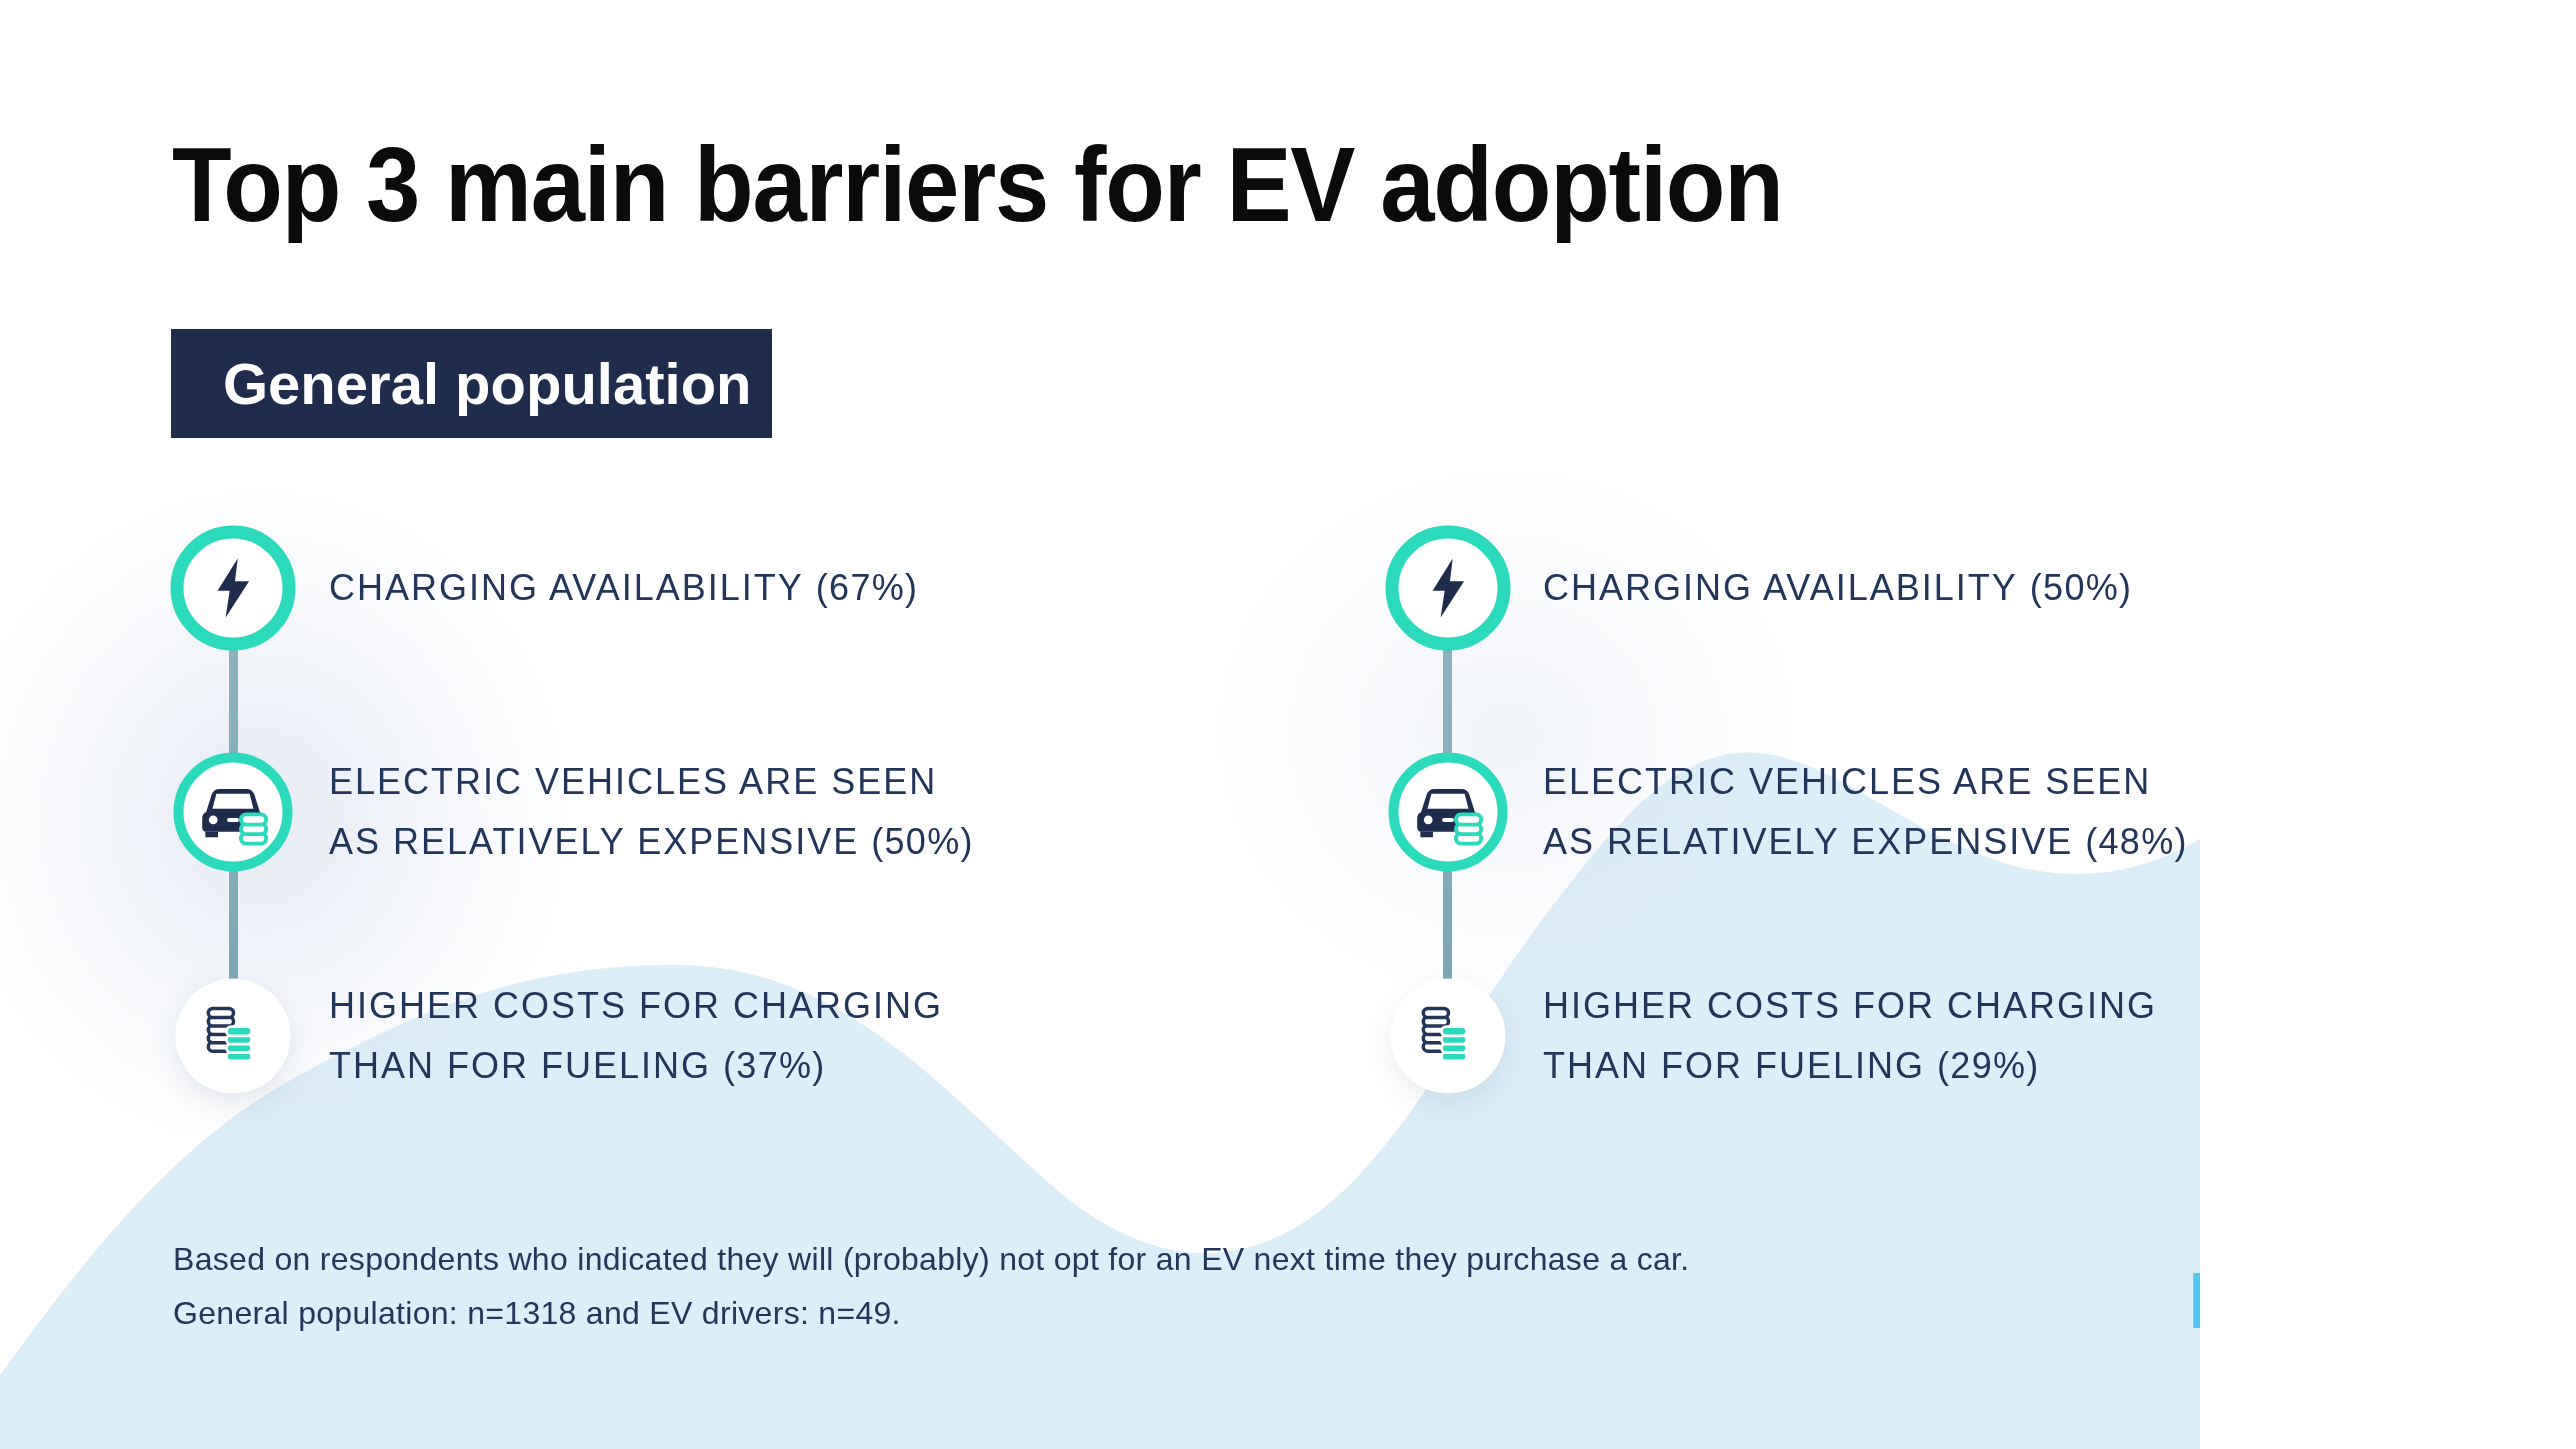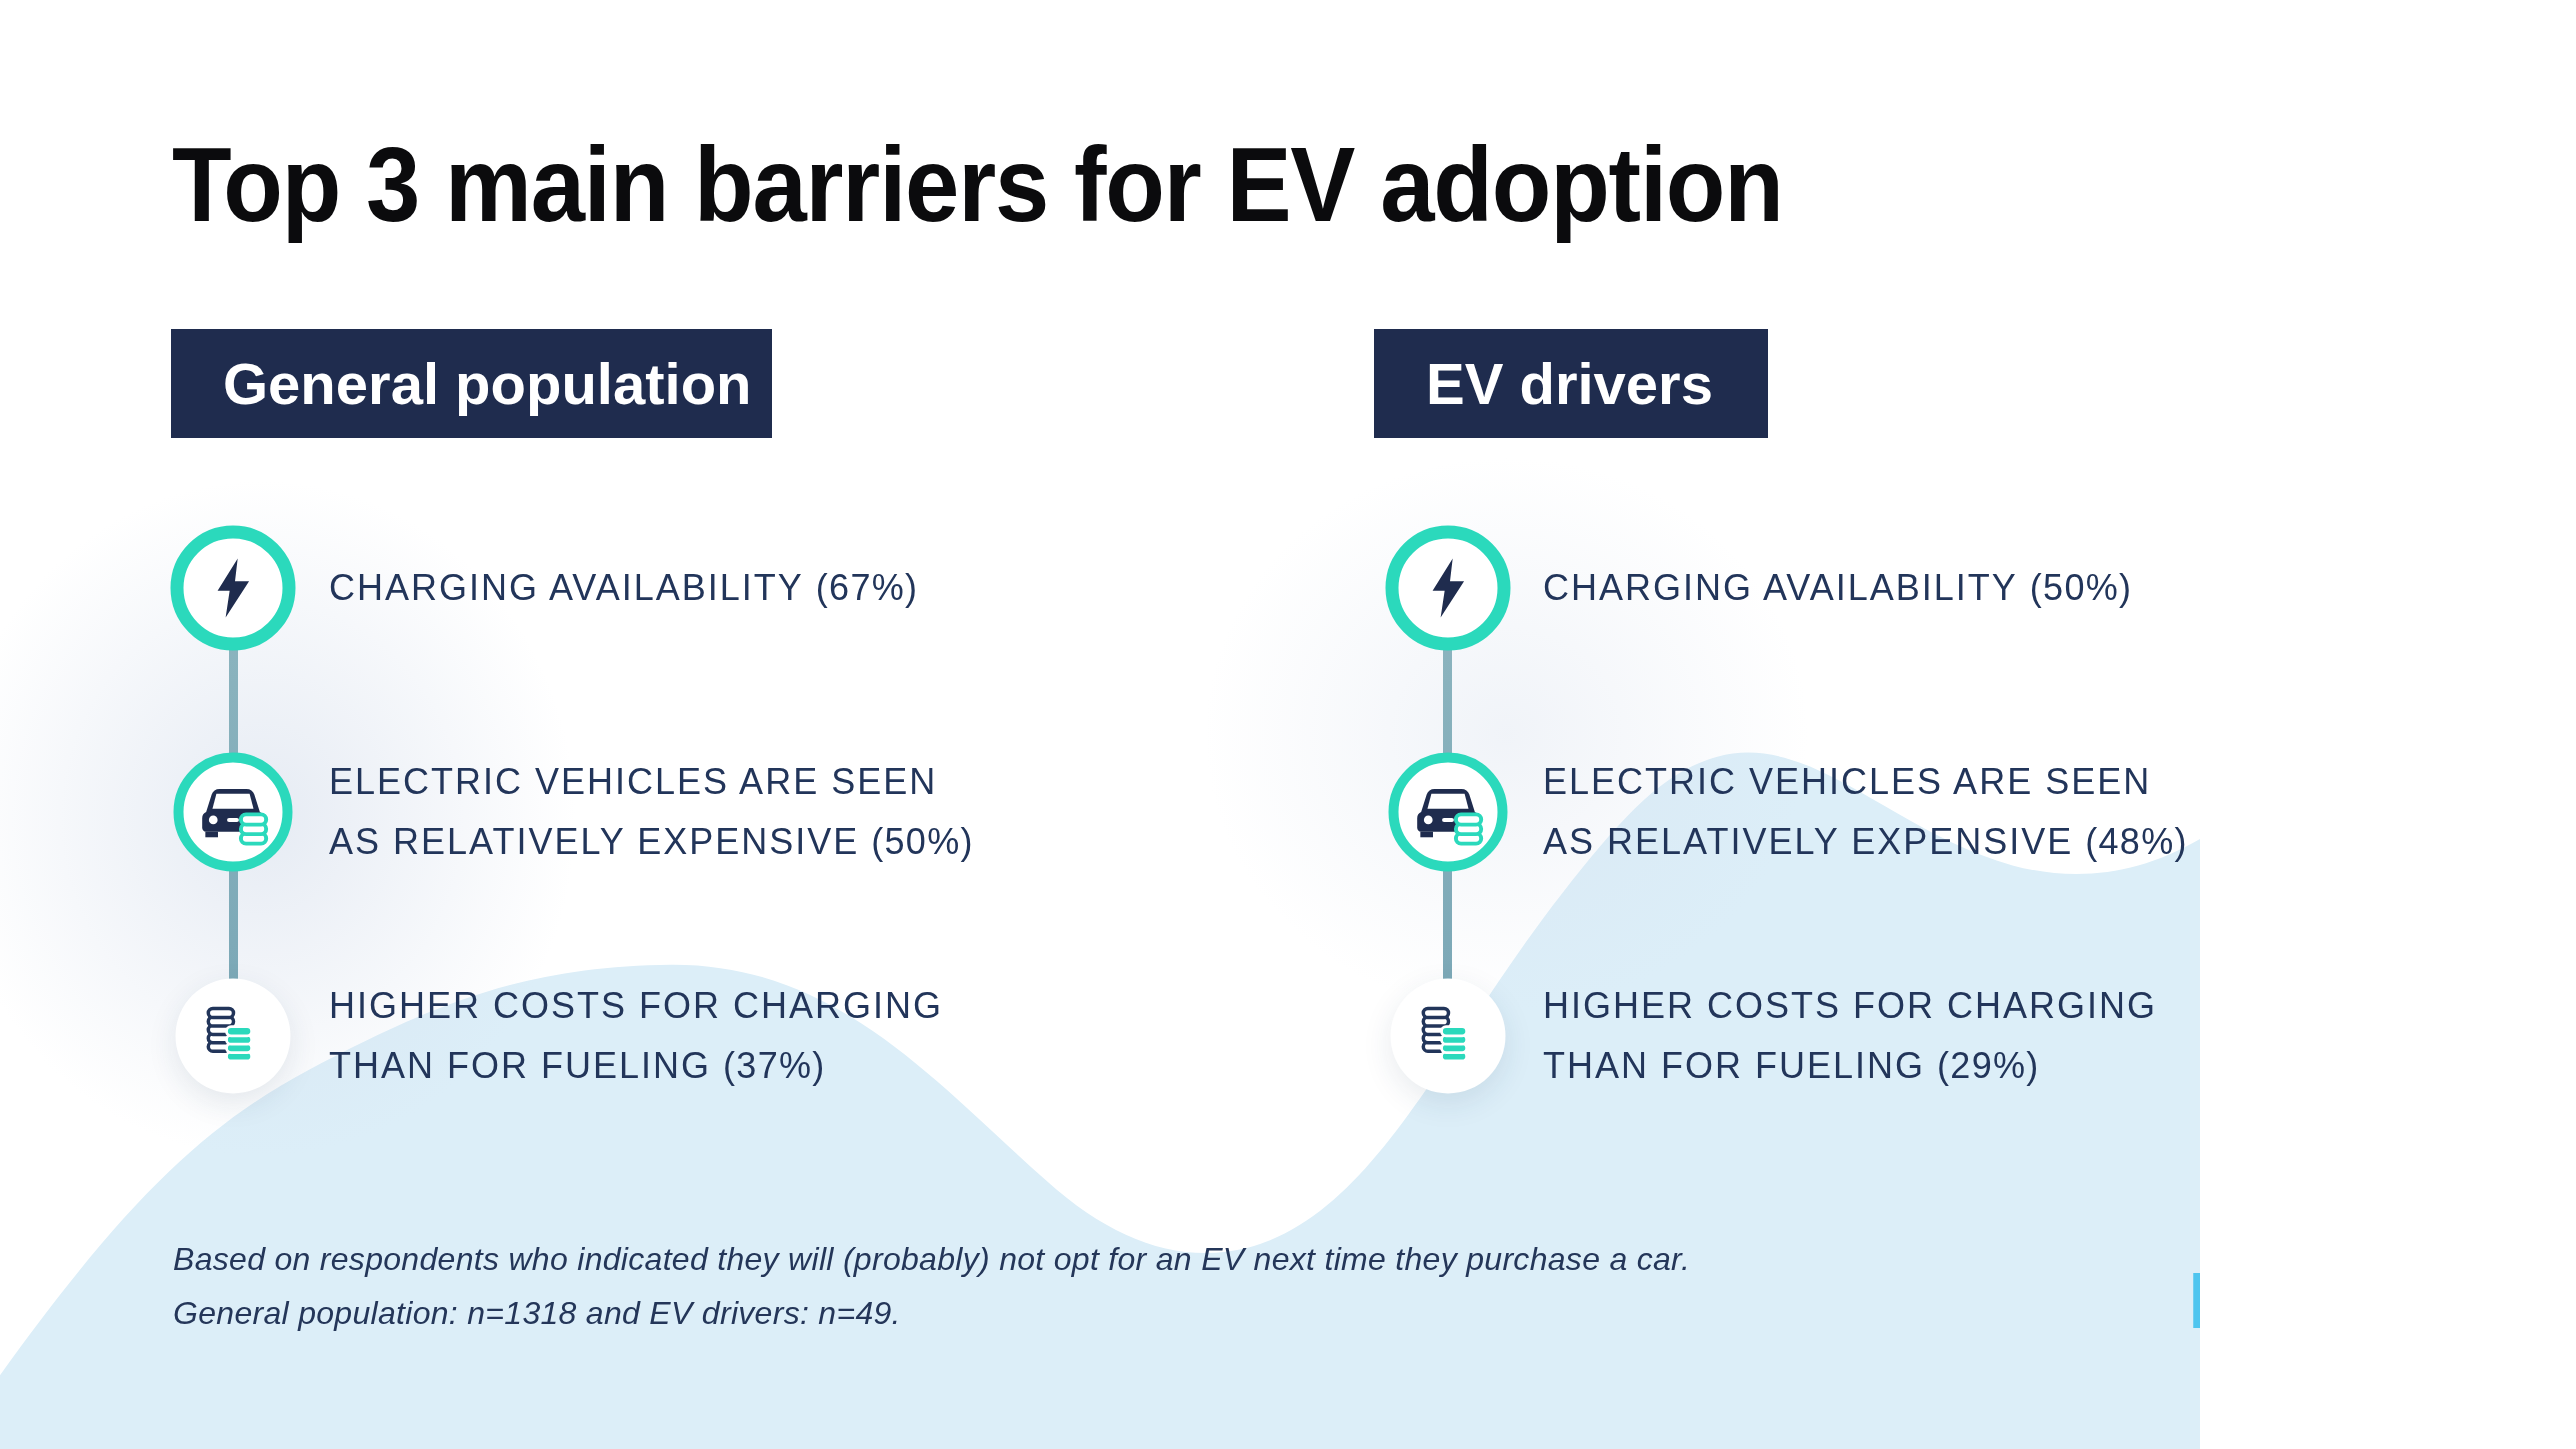--- a/index.html
+++ b/index.html
@@ -42,21 +42,21 @@
   .ring-thin{width:119px;height:119px;border:10px solid #2bd9bc;box-sizing:border-box;}
   .ring-none{width:115px;height:115px;box-shadow:0 9.4px 29.5px rgba(31,59,90,.10);}
   .item-text{
     position:absolute;top:0;transform:translateY(-50%);
     color:#22355a;font-size:36px;letter-spacing:2px;line-height:60px;white-space:nowrap;
   }
   .item-text .val{font-weight:400;margin-left:12px;letter-spacing:1.3px;margin-top:28px;}
 
   .footnote{
     position:absolute;left:173px;top:1232px;z-index:2;
-    color:#243659;font-size:32px;font-style:italic;line-height:54px;letter-spacing:0.3px;
+    color:#243659;font-size:32px;line-height:54px;letter-spacing:0.3px;
   }
 
   .logo{
     position:absolute;left:2188px;top:1269px;z-index:2;height:64px;
     display:flex;align-items:flex-end;color:#4fc5ef;font-weight:700;
     font-size:79px;letter-spacing:-2px;line-height:64px;
   }
   .logo .socket{width:60px;height:60px;margin:0 3.4px;}
 
   svg{display:block;}
@@ -143,23 +143,20 @@
         </svg>
       </div>
       <div class="item-text" style="left:158px">
         <div><span>HIGHER COSTS FOR CHARGING</span></div>
         <div><span>THAN FOR FUELING</span><span class="val">(37%)</span></div>
       </div>
     </div>
   </section>
 
   <section class="column" style="left:1374px">
-    <div class="col-header" style="left:0;width:394px">
-      <span>EV drivers</span>
-    </div>
     <div class="connector" style="left:69px"></div>
 
     <div class="row" style="top:588px">
       <div class="icon-circle ring-thick" style="left:74px">
         <svg width="67" height="67" viewBox="0 0 100 100">
           <path fill="#1f2c4e" d="M57 6 L27 54 L45 54 L39 94 L74 40 L53 40 Z"></path>
         </svg>
       </div>
       <div class="item-text" style="left:169px">
         <div><span>CHARGING AVAILABILITY</span><span class="val">(50%)</span></div>

